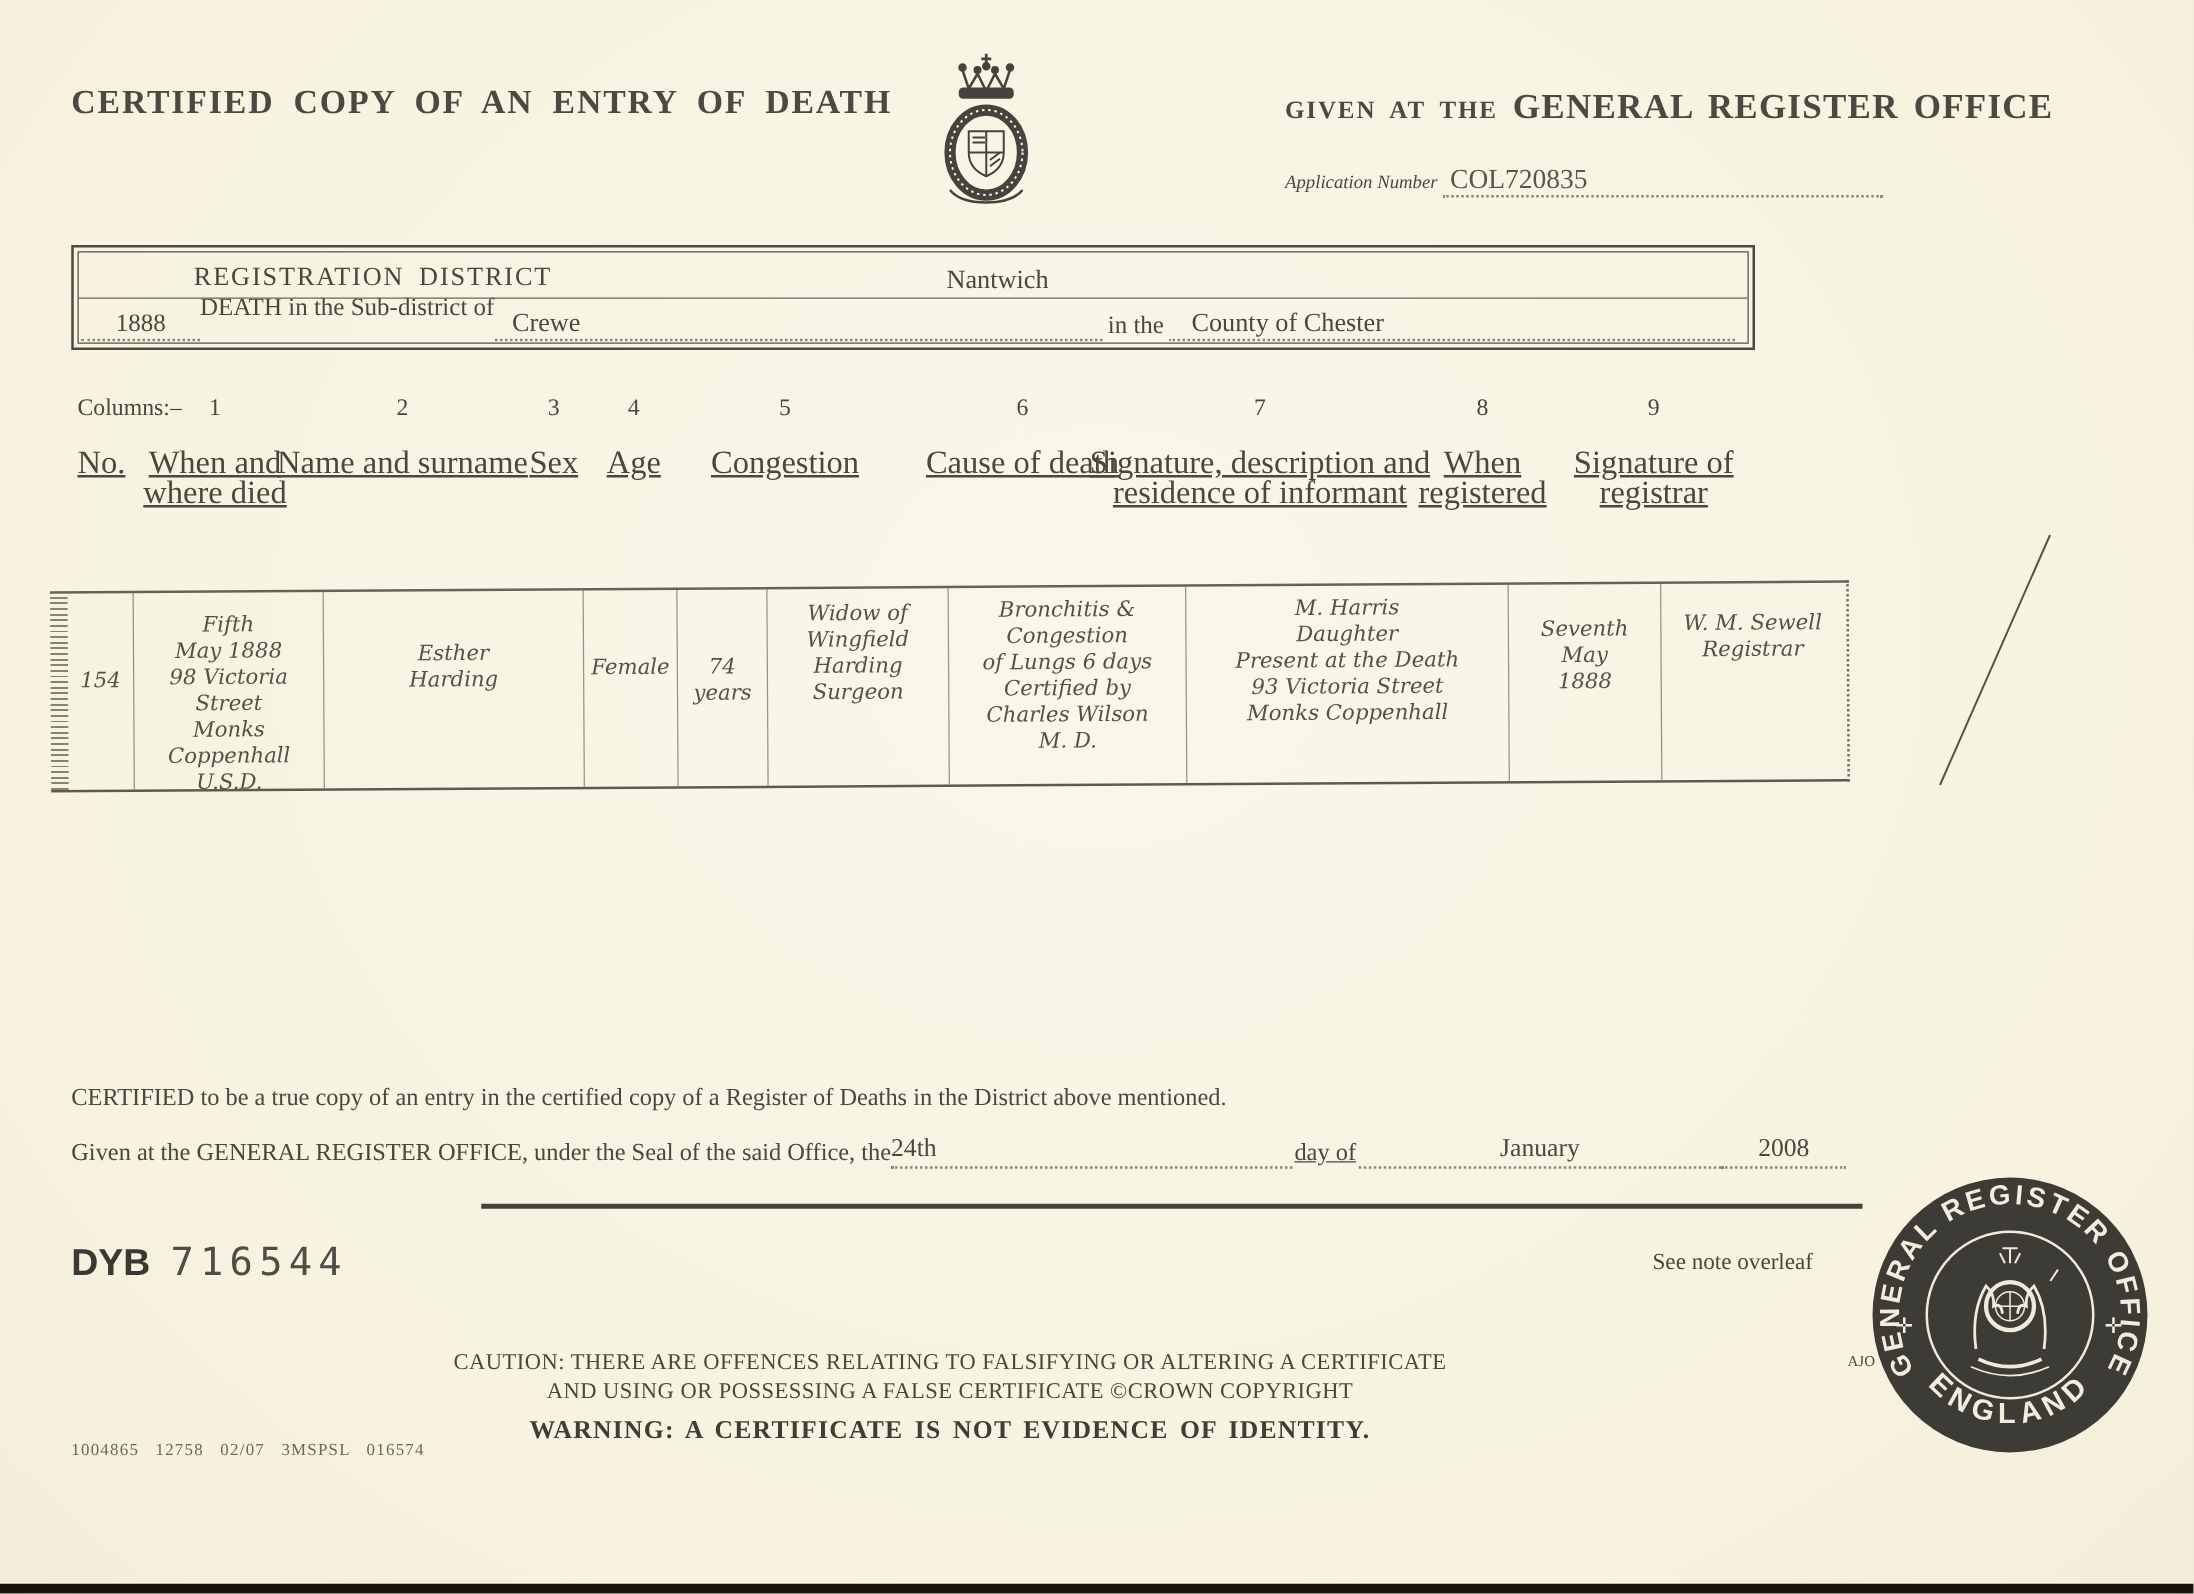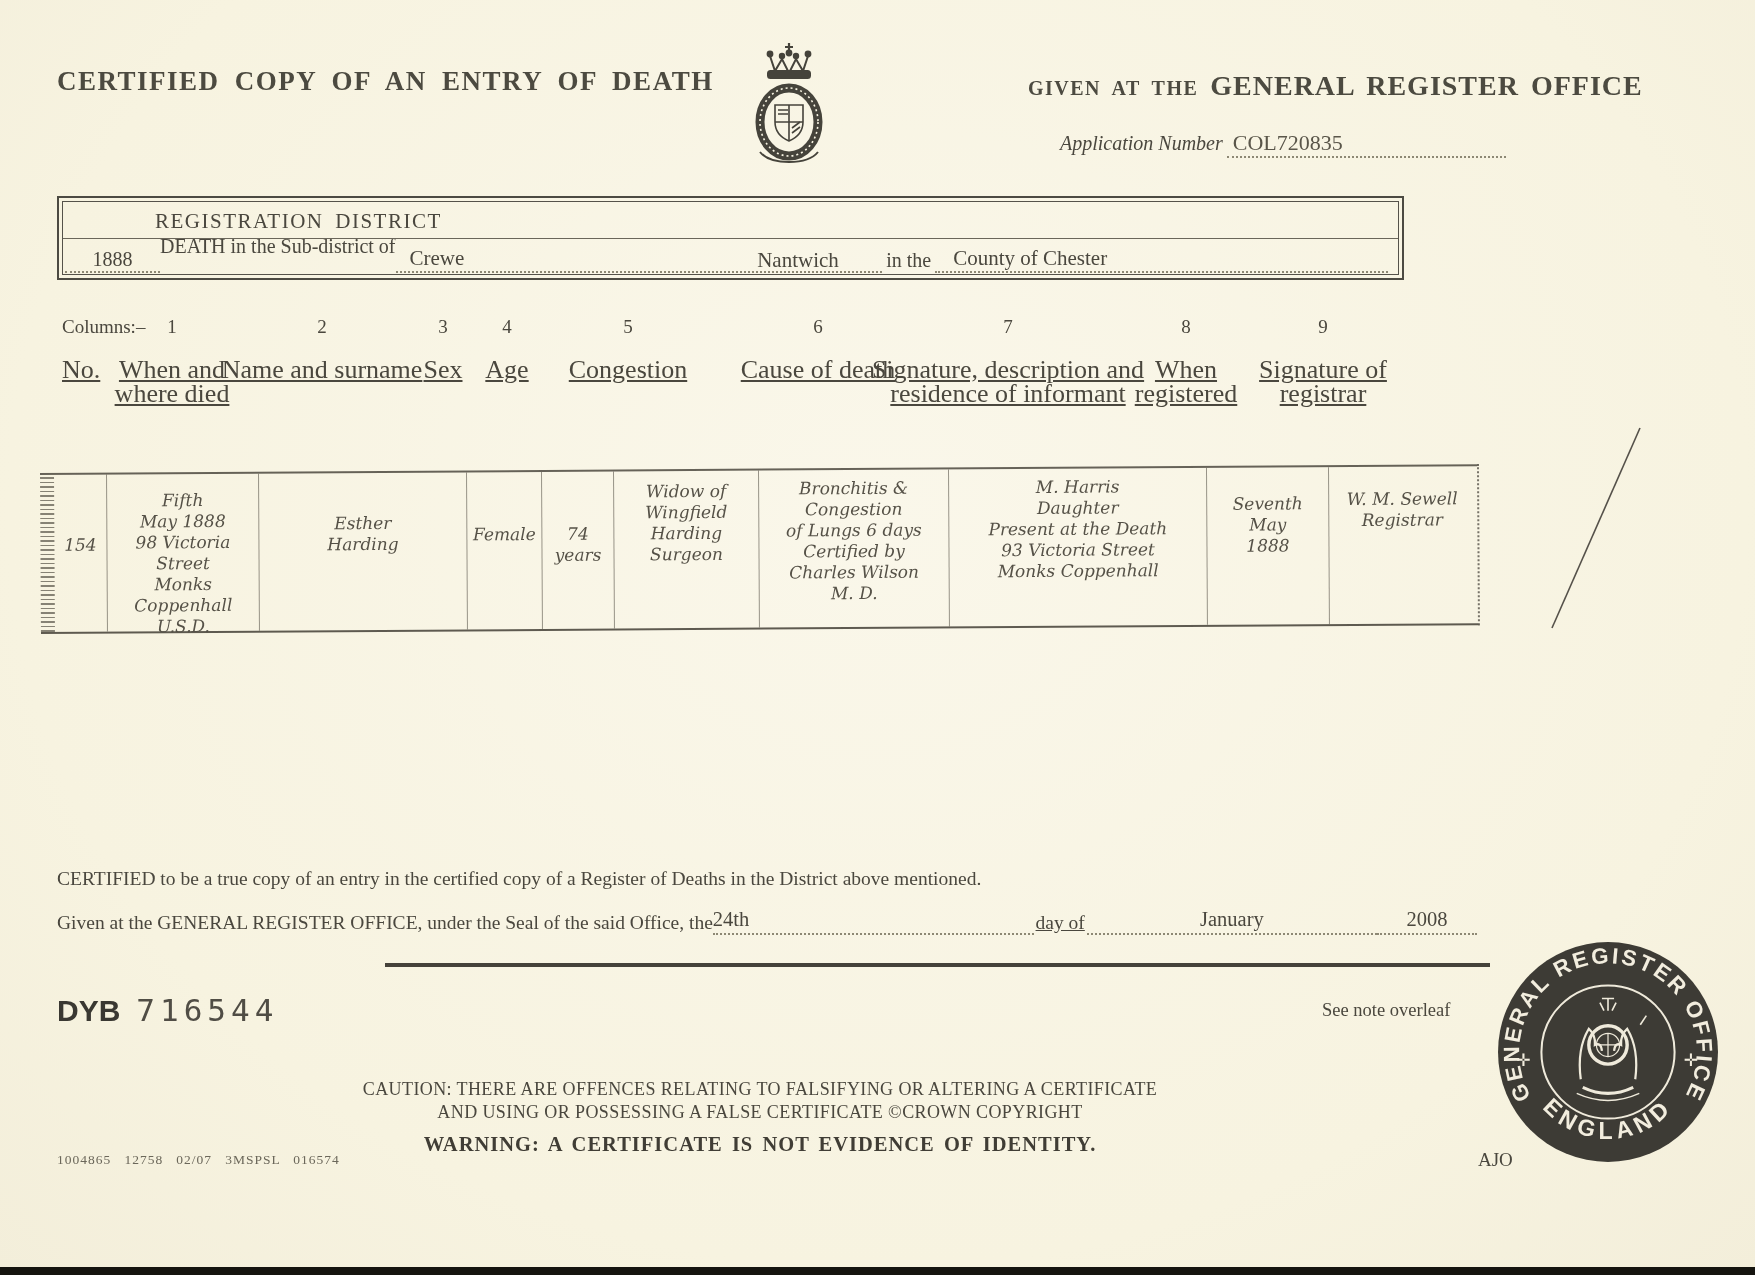--- a/index.html
+++ b/index.html
@@ -15,30 +15,30 @@
   .abs{position:absolute;}
   .pre{white-space:pre-line;}
   .wspre{white-space:pre;}
 
   
   .title-left{left:57px;top:66px;font-size:27px;font-weight:bold;letter-spacing:1.5px;word-spacing:7px;color:#4c4a40;}
   .given-at{left:1028px;top:70px;display:flex;align-items:baseline;gap:12px;color:#4c4a40;}
   .given-at .small{font-size:20px;font-weight:bold;letter-spacing:1.5px;word-spacing:5px;}
   .given-at .big{font-size:28px;font-weight:bold;letter-spacing:1px;word-spacing:4px;}
   .app-row{left:1028px;top:128px;width:478px;display:flex;align-items:flex-end;}
-  .app-label{font-style:italic;font-size:20px;padding-bottom:1px;margin-left:32px;}
+  .app-label{font-style:italic;font-size:15px;padding-bottom:1px;}
   .dotted{border-bottom:2px dotted #8d8874;}
   .app-value{flex:1;margin-left:4px;font-size:22px;color:#5a564a;padding-left:6px;transform:translateY(2px);}
 
   
   .district-outer{left:57px;top:196px;width:1343px;height:80px;border:2px solid #4c4a42;}
   .district-inner{position:absolute;inset:3px;border:1px solid #55524a;}
   .district-row1{position:relative;height:36px;border-bottom:1px solid #6a665a;}
   .district-label{position:absolute;left:92px;top:7px;font-size:21px;letter-spacing:1.5px;word-spacing:5px;}
-  .district-value{position:absolute;left:52%;top:9px;font-size:21px;margin-top:37px;}
+  .district-value{position:absolute;left:52%;top:9px;font-size:21px;}
   .district-row2{display:flex;align-items:flex-end;padding:2px 10px 5px 2px;height:32px;font-size:20px;}
   .year-seg{width:95px;text-align:center;font-size:20px;}
   .seg-sub{flex:1;text-align:left;padding-left:14px;font-size:21px;}
   .seg-county{flex:0.92;text-align:left;padding-left:18px;font-size:21px;}
   .w-inthe{margin:0 4px;padding-bottom:1px;}
   .w-death{padding-bottom:15px;}
 
   
   .col-label{left:62px;top:316px;font-size:19px;}
   .colnum{top:316px;font-size:19px;transform:translateX(-50%);}
@@ -77,21 +77,21 @@
   .rule{left:385px;top:963px;width:1105px;height:4px;background:#45423a;}
 
   .serial{left:57px;top:992px;display:flex;align-items:baseline;gap:16px;}
   .serial-prefix{font-family:"Liberation Sans", sans-serif;font-weight:bold;font-size:30px;color:#3a3832;}
   .serial-number{font-family:"DejaVu Sans Mono", monospace;font-size:31px;letter-spacing:5px;color:#504d45;}
 
   .see-note{left:1322px;top:1000px;font-size:18.5px;}
   .caution-block{left:250px;top:1078px;width:1020px;text-align:center;font-size:18px;letter-spacing:.4px;line-height:23px;color:#4a473e;}
   .warning-line{margin-top:9px;font-size:20.5px;font-weight:bold;letter-spacing:1px;word-spacing:3px;color:#403d35;}
   .print-code{left:57px;top:1152px;font-size:13.5px;letter-spacing:1px;color:#6b675a;}
-  .initials{left:1478px;top:1149px;font-size:19px;}
+  .initials{left:1478px;top:1082px;font-size:12px;}
 
   .crest{left:740px;top:40px;}
   .seal{left:1496px;top:940px;}
   .bottom-bar{left:0;top:1267px;width:1755px;height:8px;background:#15140f;}
 </style>
 </head>
 <body>
 
 <div class="paper">
 

